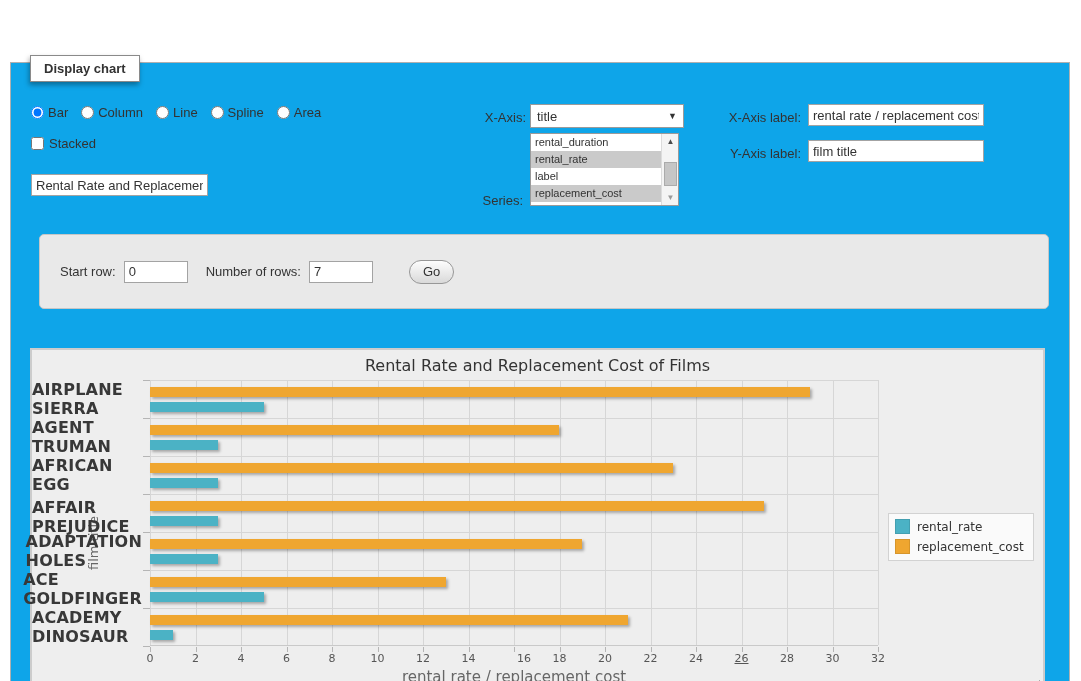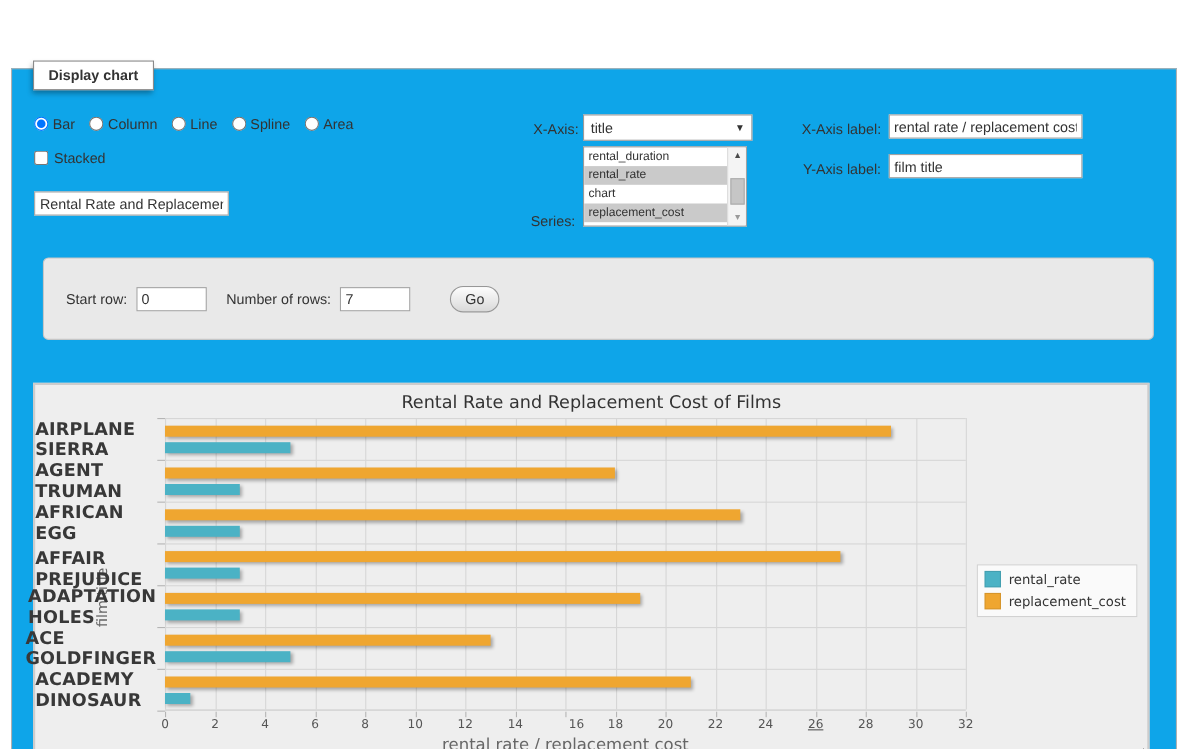--- a/index.html
+++ b/index.html
@@ -137,21 +137,21 @@
     <div class="select-box">
       <span>title</span>
       <span class="caret">▼</span>
     </div>
 
     <div class="series-label-text txt">Series:</div>
     <div class="series-list">
       <div class="series-items">
           <div class="series-item">rental_duration</div>
           <div class="series-item selected">rental_rate</div>
-          <div class="series-item">chart</div>
+          <div class="series-item">label</div>
           <div class="series-item selected">replacement_cost</div>
         </div>
       <div class="sb">
         <div class="sb-btn sb-up">▲</div>
         <div class="sb-thumb"></div>
         <div class="sb-btn sb-down">▼</div>
       </div>
     </div>
 
     <div class="xlab-label txt">X-Axis label:</div>

